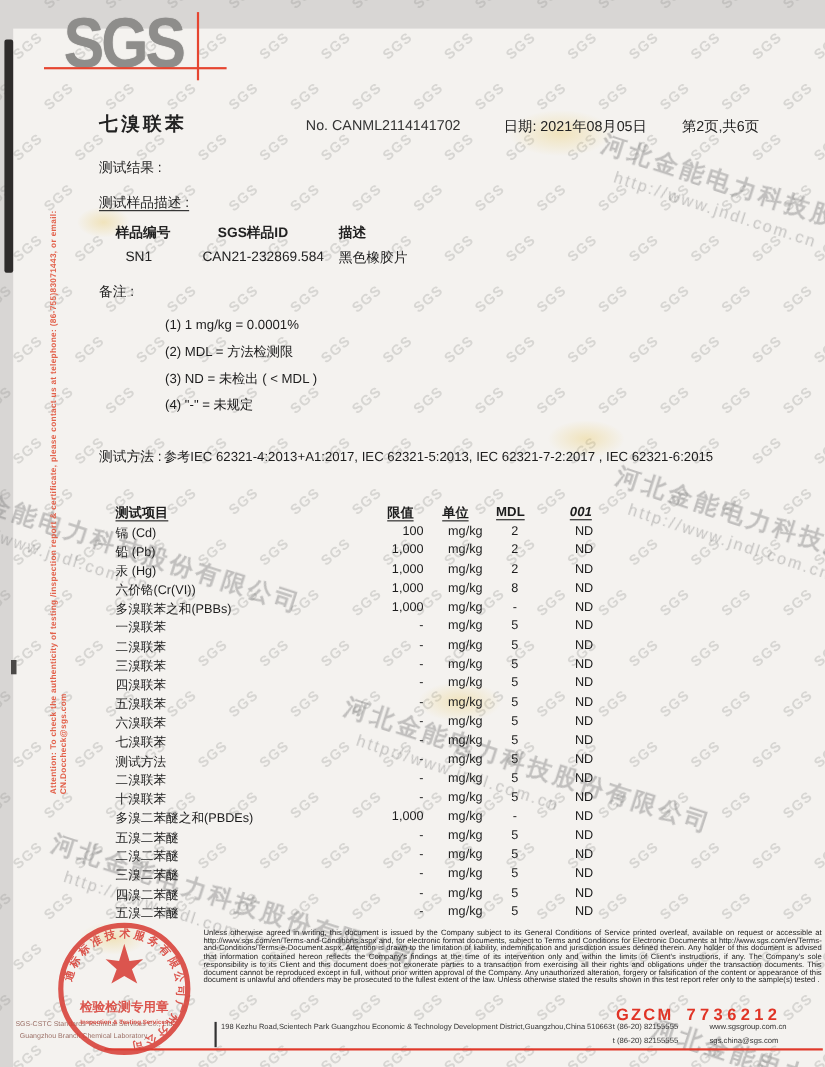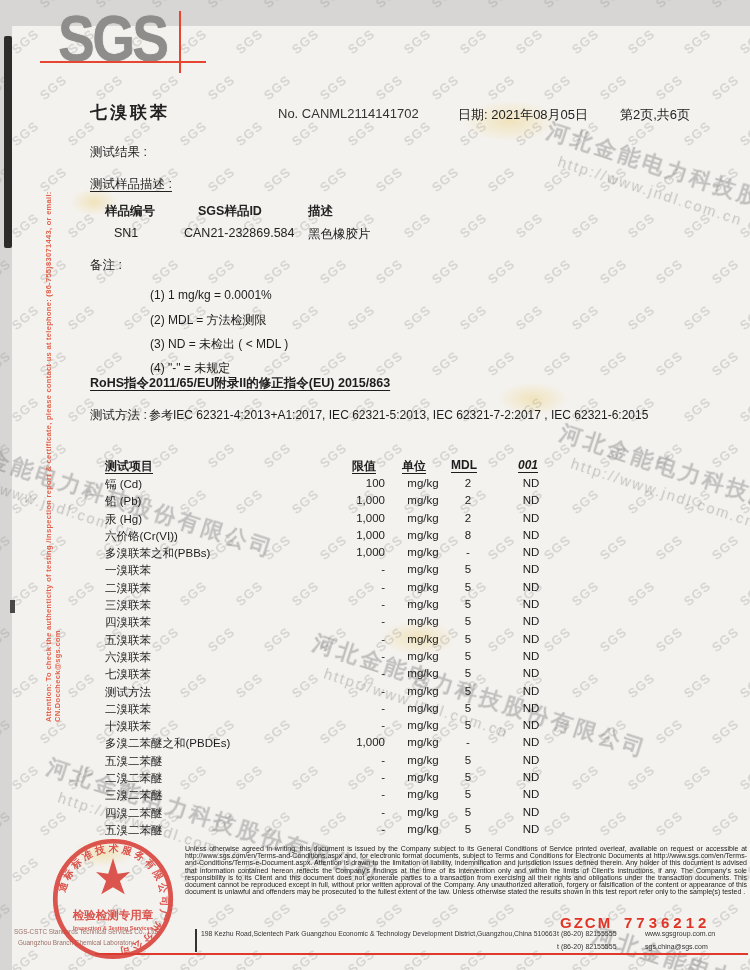--- a/index.html
+++ b/index.html
@@ -452,21 +452,20 @@
   <div class="abs lbl sv1">SN1</div>
   <div class="abs lbl sv2">CAN21-232869.584</div>
   <div class="abs lbl sv3">黑色橡胶片</div>
 
   <div class="abs lbl sec-remark">备注 :</div>
   <div class="abs rm rm0">(1) 1 mg/kg = 0.0001%</div>
   <div class="abs rm rm1">(2) MDL = 方法检测限</div>
   <div class="abs rm rm2">(3) ND = 未检出 ( &lt; MDL )</div>
   <div class="abs rm rm3">(4) "-" = 未规定</div>
 
-  <div class="abs b u rohs">RoHS指令2011/65/EU附录II的修正指令(EU) 2015/863</div>
   <div class="abs lbl method-lbl">测试方法 :</div>
   <div class="abs method-1">参考IEC 62321-4:2013+A1:2017, IEC 62321-5:2013,  IEC 62321-7-2:2017 , IEC 62321-6:2015</div>
 
   <div class="rt-head">
     <span class="h-item u">测试项目</span>
     <span class="h-limit u">限值</span>
     <span class="h-unit u">单位</span>
     <span class="h-mdl u">MDL</span>
     <span class="h-val u">001</span>
   </div>

